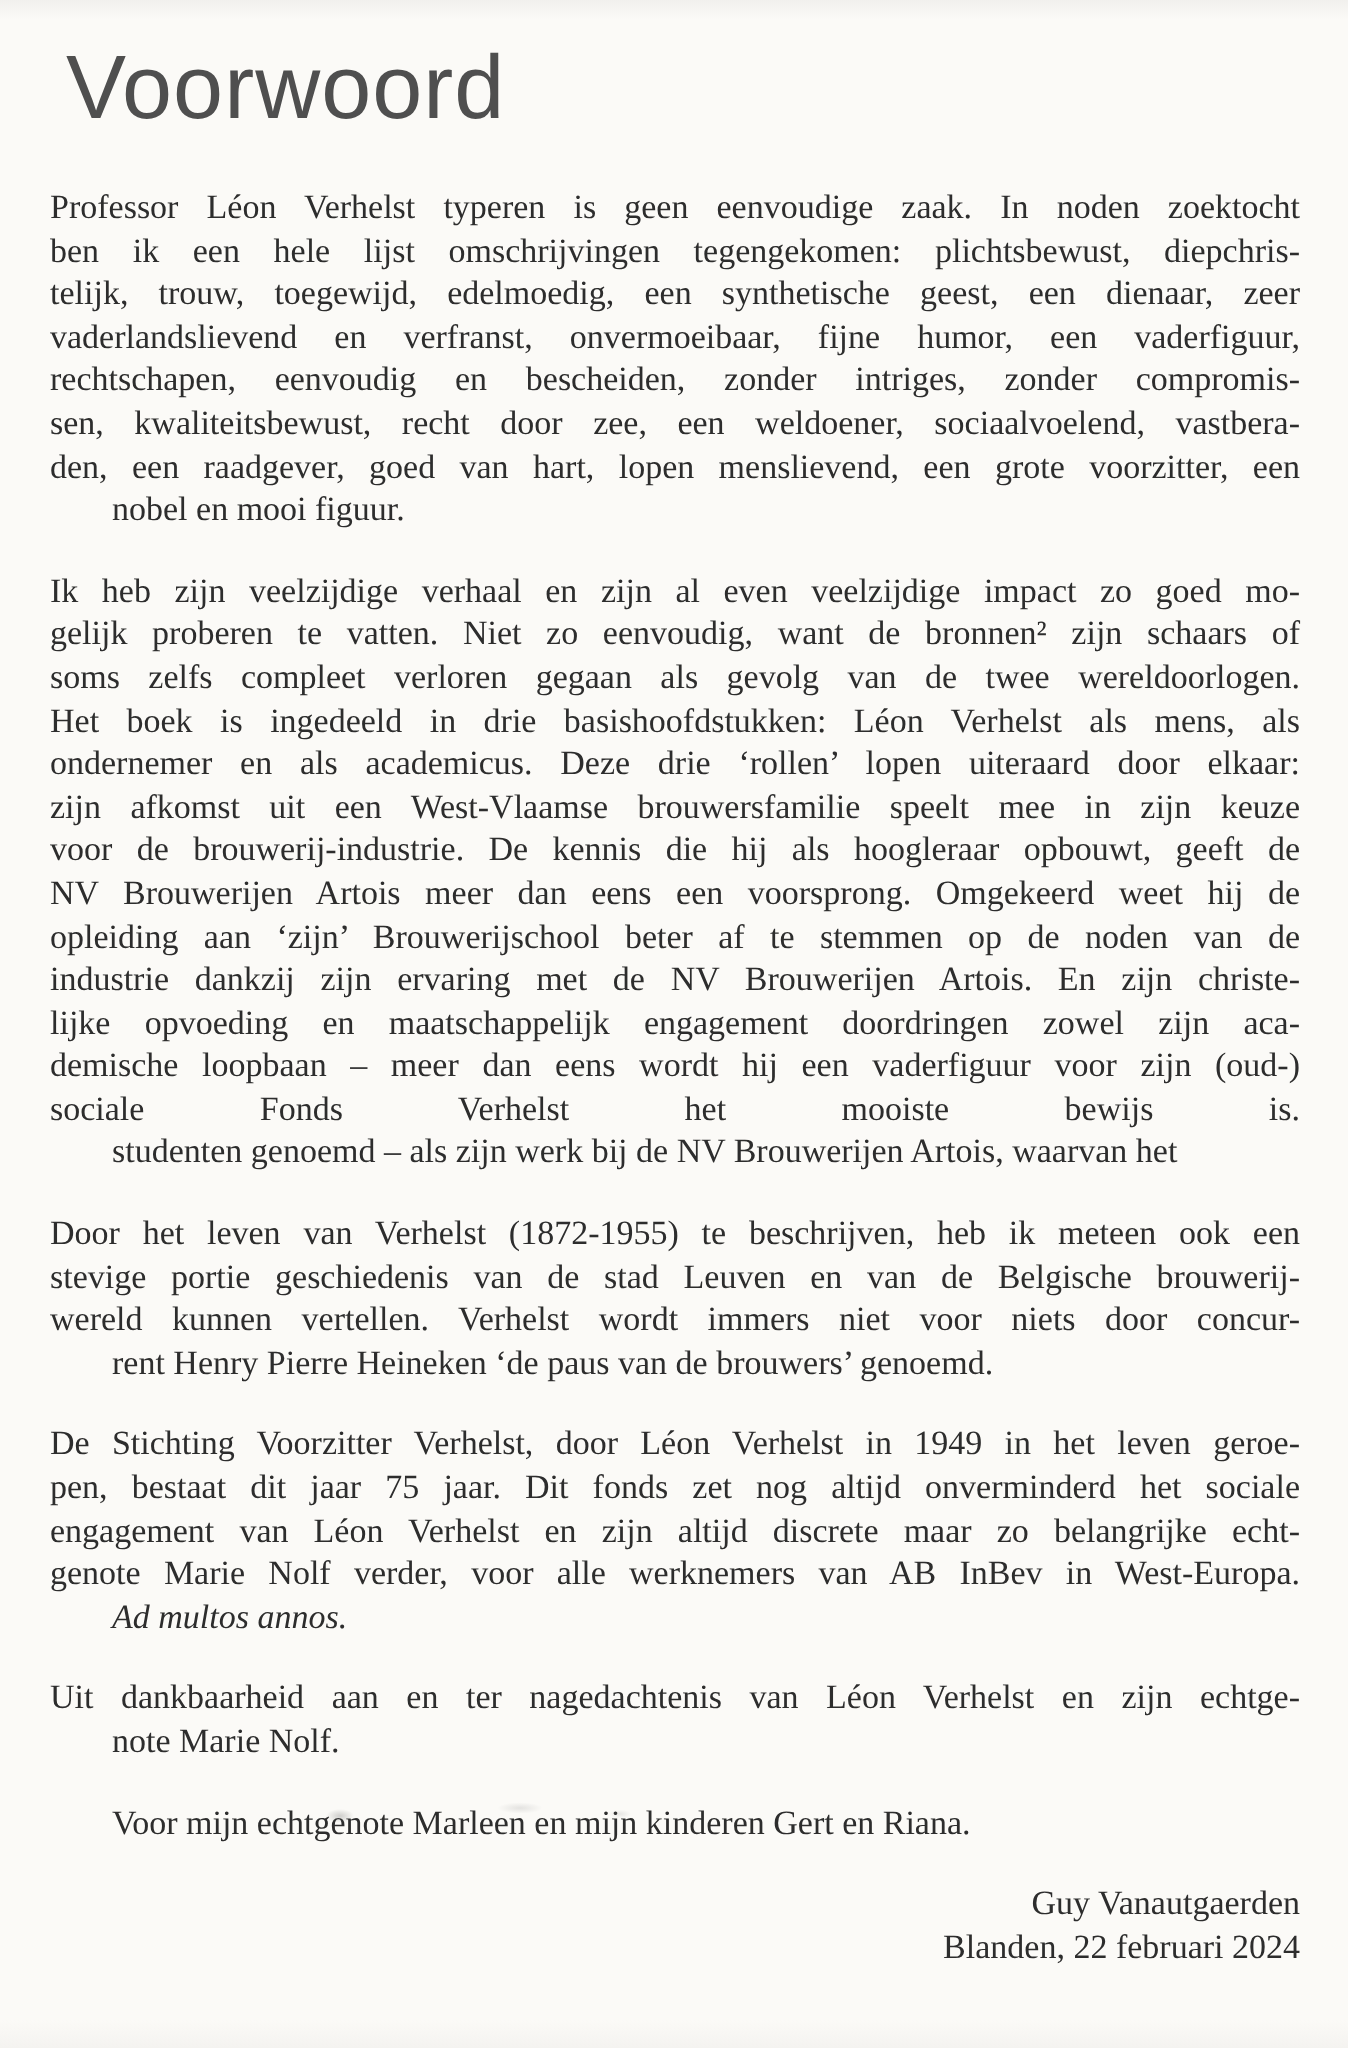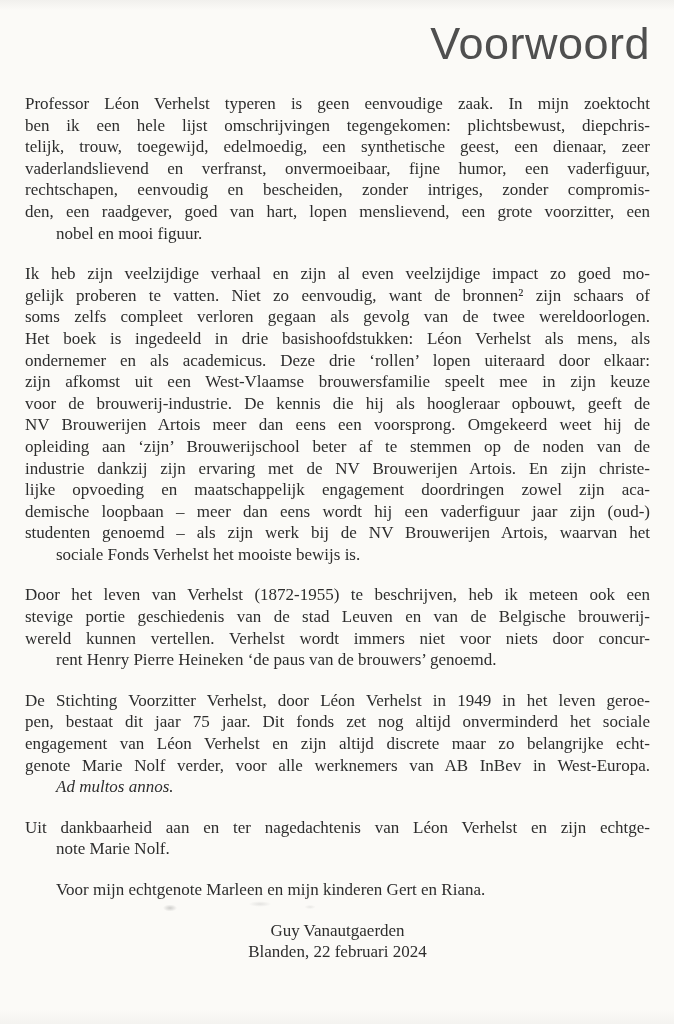--- a/index.html
+++ b/index.html
@@ -25,21 +25,20 @@
   .title {
     margin: 0;
     padding-top: 18px;
     padding-left: 8px;
     font-family: "Liberation Sans", "DejaVu Sans", sans-serif;
     font-weight: 300;
     font-size: 45px;
     line-height: 52px;
     letter-spacing: 0.5px;
     color: #4f4f4f;
-    text-align: right;
   }
   .epigraph {
     margin-top: 30px;
     text-align: center;
     font-style: italic;
     font-size: 16.5px;
     line-height: 22px;
     color: #8c8c8c;
   }
   .body-text {
@@ -61,21 +60,21 @@
   }
   .line.italic {
     font-style: italic;
   }
   .signature {
     margin-top: 0;
     font-size: 17px;
   }
   .sig-line {
     line-height: 21.6px;
-    text-align: center;
+    text-align: right;
   }
   .smudge {
     position: absolute;
     left: 150px;
     top: 898px;
     width: 180px;
     height: 16px;
     pointer-events: none;
     background:
       radial-gradient(ellipse 10px 5px at 20px 10px, rgba(90,90,90,0.28), rgba(90,90,90,0) 70%),
@@ -83,43 +82,44 @@
       radial-gradient(ellipse 8px 3px at 160px 9px, rgba(120,120,120,0.15), rgba(120,120,120,0) 70%);
   }
 </style>
 </head>
 <body>
 
 <div class="page">
   <h1 class="title">Voorwoord</h1>
   <div class="body-text" id="paragraphs">
       <div class="para">
-        <div class="line">Professor Léon Verhelst typeren is geen eenvoudige zaak. In mijn zoektocht</div>
+        <div class="line">Professor Léon Verhelst typeren is geen eenvoudige zaak. In noden zoektocht</div>
         <div class="line">ben ik een hele lijst omschrijvingen tegengekomen: plichtsbewust, diepchris-</div>
         <div class="line">telijk, trouw, toegewijd, edelmoedig, een synthetische geest, een dienaar, zeer</div>
         <div class="line">vaderlandslievend en verfranst, onvermoeibaar, fijne humor, een vaderfiguur,</div>
         <div class="line">rechtschapen, eenvoudig en bescheiden, zonder intriges, zonder compromis-</div>
+        <div class="line">sen, kwaliteitsbewust, recht door zee, een weldoener, sociaalvoelend, vastbera-</div>
         <div class="line">den, een raadgever, goed van hart, lopen menslievend, een grote voorzitter, een</div>
         <div class="line">nobel en mooi figuur.</div>
       </div>
       <div class="para">
         <div class="line">Ik heb zijn veelzijdige verhaal en zijn al even veelzijdige impact zo goed mo-</div>
         <div class="line">gelijk proberen te vatten. Niet zo eenvoudig, want de bronnen² zijn schaars of</div>
         <div class="line">soms zelfs compleet verloren gegaan als gevolg van de twee wereldoorlogen.</div>
         <div class="line">Het boek is ingedeeld in drie basishoofdstukken: Léon Verhelst als mens, als</div>
         <div class="line">ondernemer en als academicus. Deze drie ‘rollen’ lopen uiteraard door elkaar:</div>
         <div class="line">zijn afkomst uit een West-Vlaamse brouwersfamilie speelt mee in zijn keuze</div>
         <div class="line">voor de brouwerij-industrie. De kennis die hij als hoogleraar opbouwt, geeft de</div>
         <div class="line">NV Brouwerijen Artois meer dan eens een voorsprong. Omgekeerd weet hij de</div>
         <div class="line">opleiding aan ‘zijn’ Brouwerijschool beter af te stemmen op de noden van de</div>
         <div class="line">industrie dankzij zijn ervaring met de NV Brouwerijen Artois. En zijn christe-</div>
         <div class="line">lijke opvoeding en maatschappelijk engagement doordringen zowel zijn aca-</div>
-        <div class="line">demische loopbaan – meer dan eens wordt hij een vaderfiguur jaar zijn (oud-)</div>
+        <div class="line">demische loopbaan – meer dan eens wordt hij een vaderfiguur voor zijn (oud-)</div>
+        <div class="line">sociale Fonds Verhelst het mooiste bewijs is.</div>
         <div class="line">studenten genoemd – als zijn werk bij de NV Brouwerijen Artois, waarvan het</div>
-        <div class="line">sociale Fonds Verhelst het mooiste bewijs is.</div>
       </div>
       <div class="para">
         <div class="line">Door het leven van Verhelst (1872-1955) te beschrijven, heb ik meteen ook een</div>
         <div class="line">stevige portie geschiedenis van de stad Leuven en van de Belgische brouwerij-</div>
         <div class="line">wereld kunnen vertellen. Verhelst wordt immers niet voor niets door concur-</div>
         <div class="line">rent Henry Pierre Heineken ‘de paus van de brouwers’ genoemd.</div>
       </div>
       <div class="para">
         <div class="line">De Stichting Voorzitter Verhelst, door Léon Verhelst in 1949 in het leven geroe-</div>
         <div class="line">pen, bestaat dit jaar 75 jaar. Dit fonds zet nog altijd onverminderd het sociale</div>

